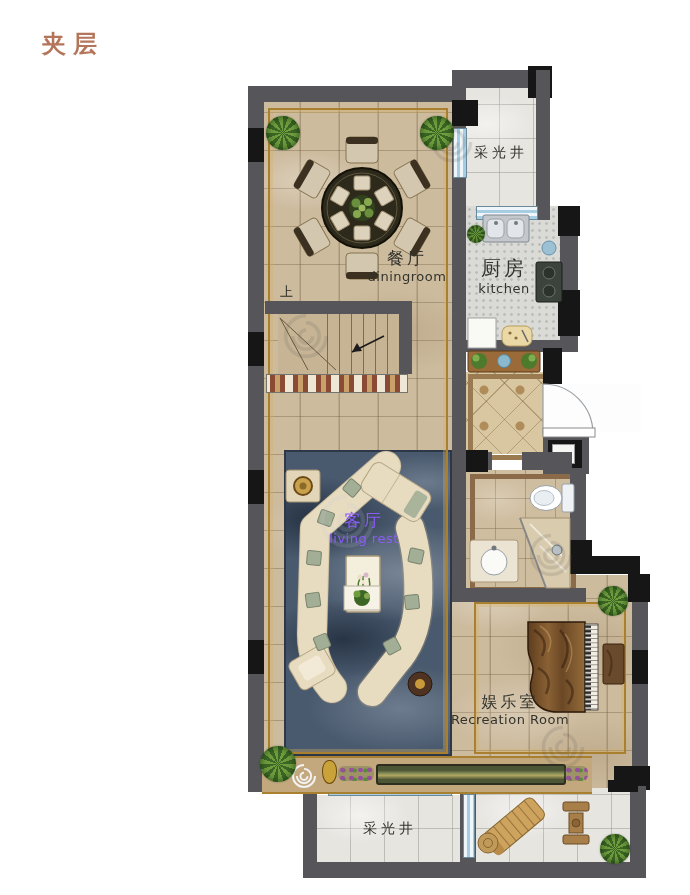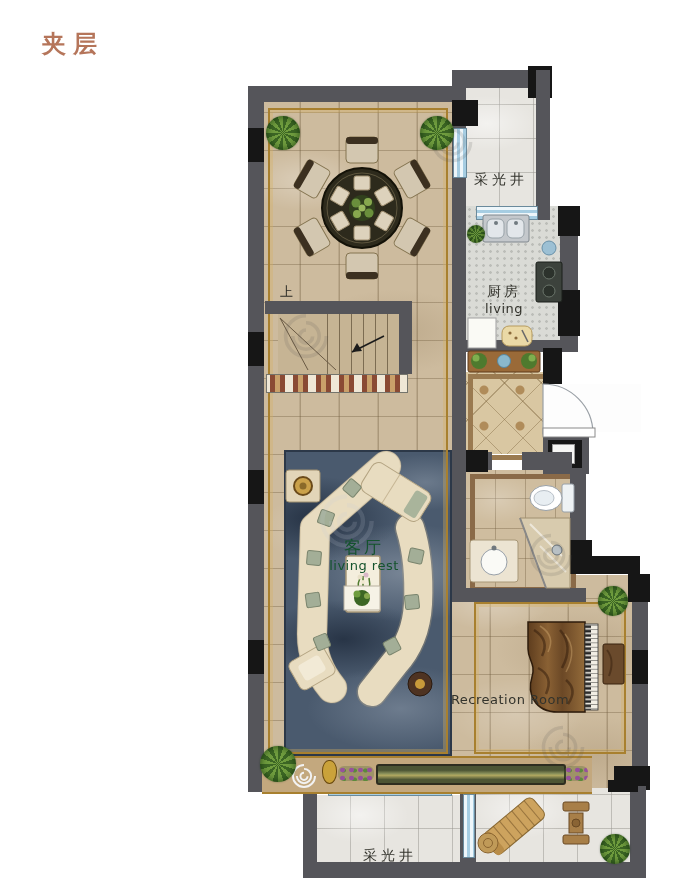--- a/index.html
+++ b/index.html
@@ -63,21 +63,21 @@
   .band-planter{position:absolute;z-index:5;border:2px solid #2e2e20;border-radius:3px;
     background:linear-gradient(180deg,#4c5534 0 25%,#8a915a 45%,#b0a860 55%,#4c5534 80%);}
   .band-flowers{position:absolute;z-index:5;border-radius:6px;
     background-image:radial-gradient(#96519b 0 2px, transparent 3px),radial-gradient(#5c8a3c 0 2px, transparent 3px);
     background-size:9px 8px,11px 9px;background-color:rgba(90,110,60,.35);}
   .vase{position:absolute;z-index:5;width:13px;height:22px;background:#caa23a;border:1px solid #6a4a10;
     border-radius:45% 45% 50% 50%;}
   .swirl-block{position:absolute;z-index:3;background:#101010;border-radius:3px;}
   .entry{position:absolute;z-index:1;background:#fdfdfd;}
   .lbl{position:absolute;z-index:6;text-align:center;color:#33332c;line-height:1.25;}
-  .lbl .zh{font-size:17px;letter-spacing:3px;display:block;margin-top:27px;}
+  .lbl .zh{font-size:17px;letter-spacing:3px;display:block;}
   .lbl .en{font-size:13px;letter-spacing:0.5px;display:block;}
   .lbl-sm .zh{font-size:14px;letter-spacing:4px;}
   .title{position:absolute;left:42px;top:28px;z-index:6;font-size:24px;font-weight:600;
     letter-spacing:7px;color:#b5755a;}
   .up-lbl{position:absolute;z-index:6;font-size:13px;color:#2a2a24;}
   svg.overlay{position:absolute;left:0;top:0;z-index:4;pointer-events:none;}
 </style>
 </head>
 <body>
 
@@ -381,32 +381,37 @@
     <g>
       <use href="#swirl" x="0" y="0" width="26" height="26" transform="translate(291,763)" color="#f2f2f2"></use>
       <use href="#swirl" width="44" height="44" transform="translate(430,120)" color="rgba(80,80,80,.16)"></use>
       <use href="#swirl" width="48" height="48" transform="translate(282,312)" color="rgba(80,80,80,.14)"></use>
       <use href="#swirl" width="58" height="58" transform="translate(318,492)" color="rgba(200,205,215,.16)"></use>
       <use href="#swirl" width="46" height="46" transform="translate(528,532)" color="rgba(80,80,80,.14)"></use>
       <use href="#swirl" width="46" height="46" transform="translate(540,724)" color="rgba(80,80,80,.15)"></use>
     </g>
   </svg>
 
+  <div class="lbl" style="left:352px;top:248px;width:110px;">
+    <span class="zh">餐厅</span>
+    <span class="en">diningroom</span>
+  </div>
   <div class="lbl lbl-sm" style="left:464px;top:144px;width:74px;">
     <span class="zh">采光井</span>
   </div>
   <div class="lbl" style="left:470px;top:256px;width:68px;">
-    <span class="zh" style="font-size:14px;">厨房</span>
-    <span class="en">living</span>
-  </div>
-  <div class="lbl" style="left:302px;top:510px;width:124px;color:#14532d;">
+    <span class="zh" style="font-size:20px;">厨房</span>
+    <span class="en">kitchen</span>
+  </div>
+  <div class="lbl" style="left:302px;top:510px;width:124px;color:#8b5cf6;">
     <span class="zh">客厅</span>
     <span class="en">living rest</span>
   </div>
   <div class="lbl" style="left:446px;top:692px;width:128px;">
+    <span class="zh" style="font-size:16px;">娱乐室</span>
     <span class="en">Recreation Room</span>
   </div>
   <div class="lbl lbl-sm" style="left:338px;top:820px;width:104px;">
     <span class="zh">采光井</span>
   </div>
   <div class="up-lbl" style="left:280px;top:283px;">上</div>
 
 </div>
 
 </body></html>

